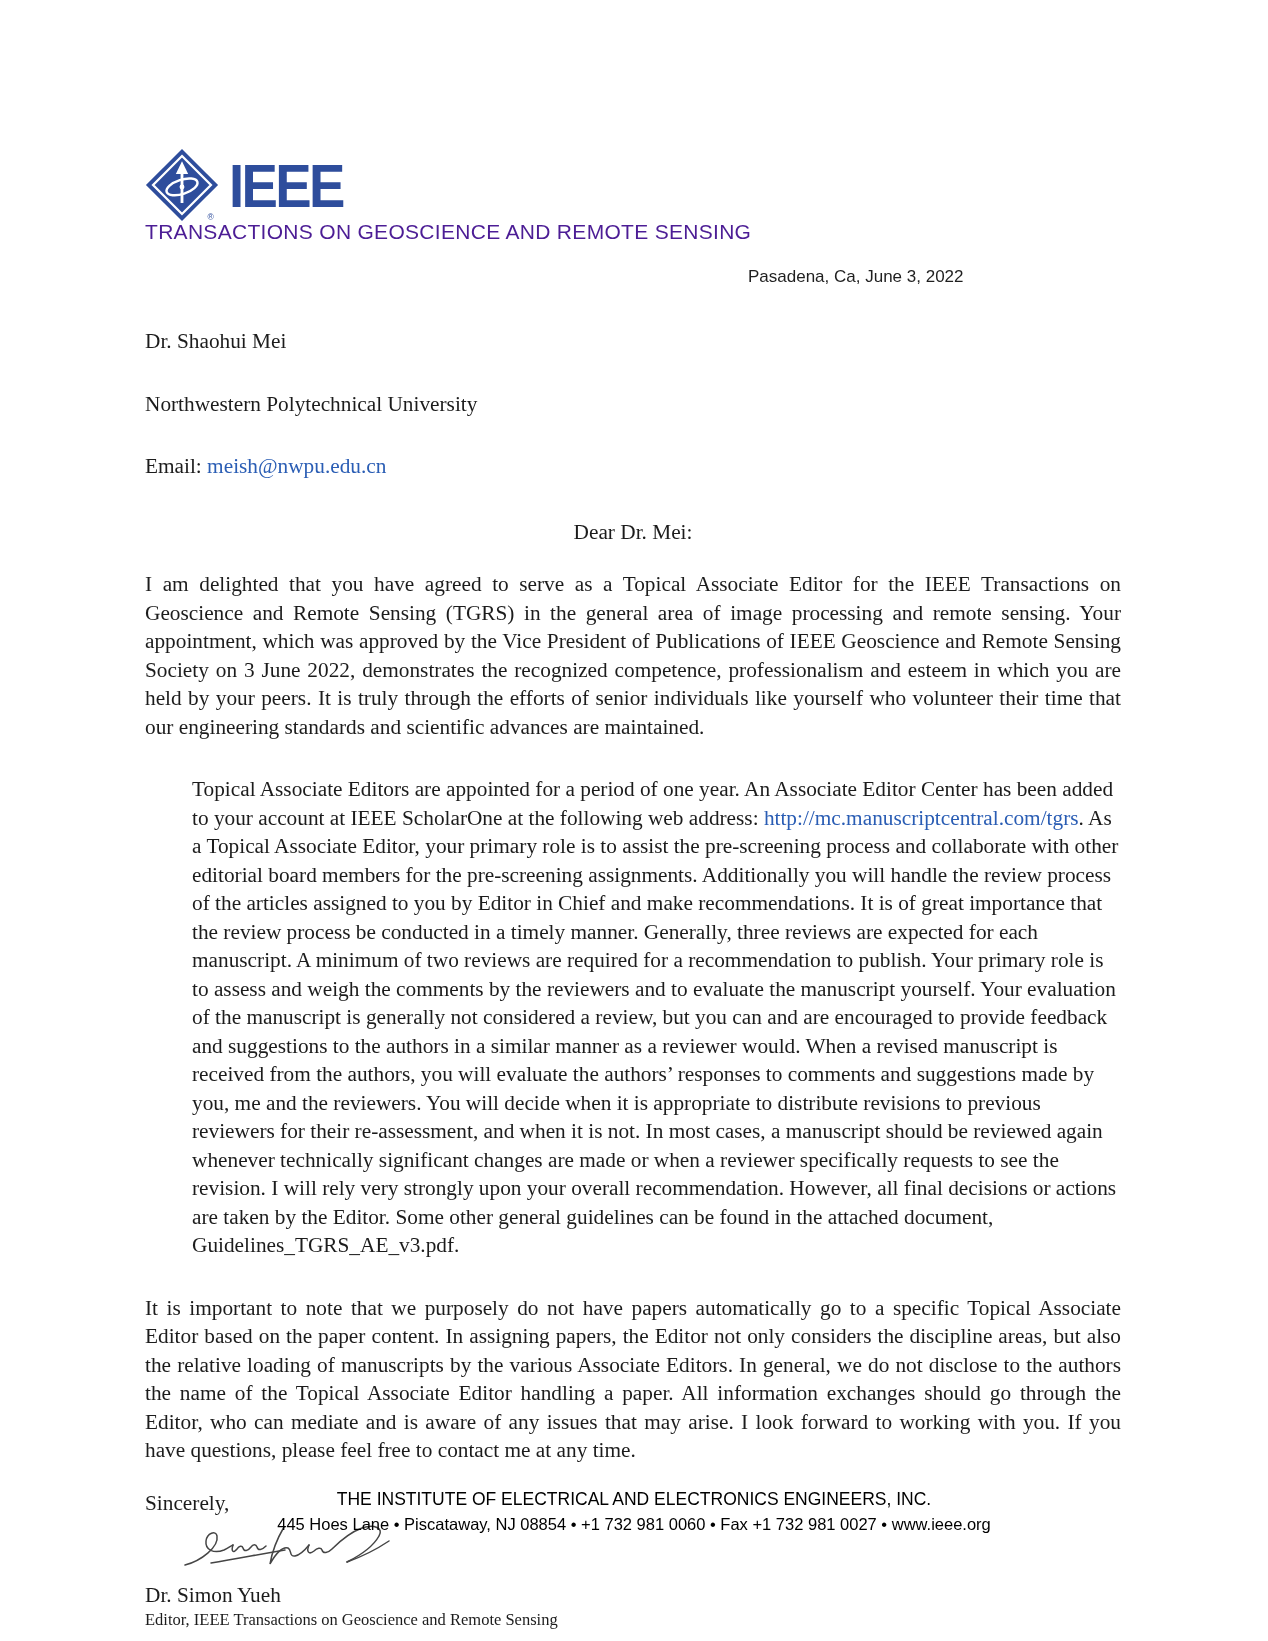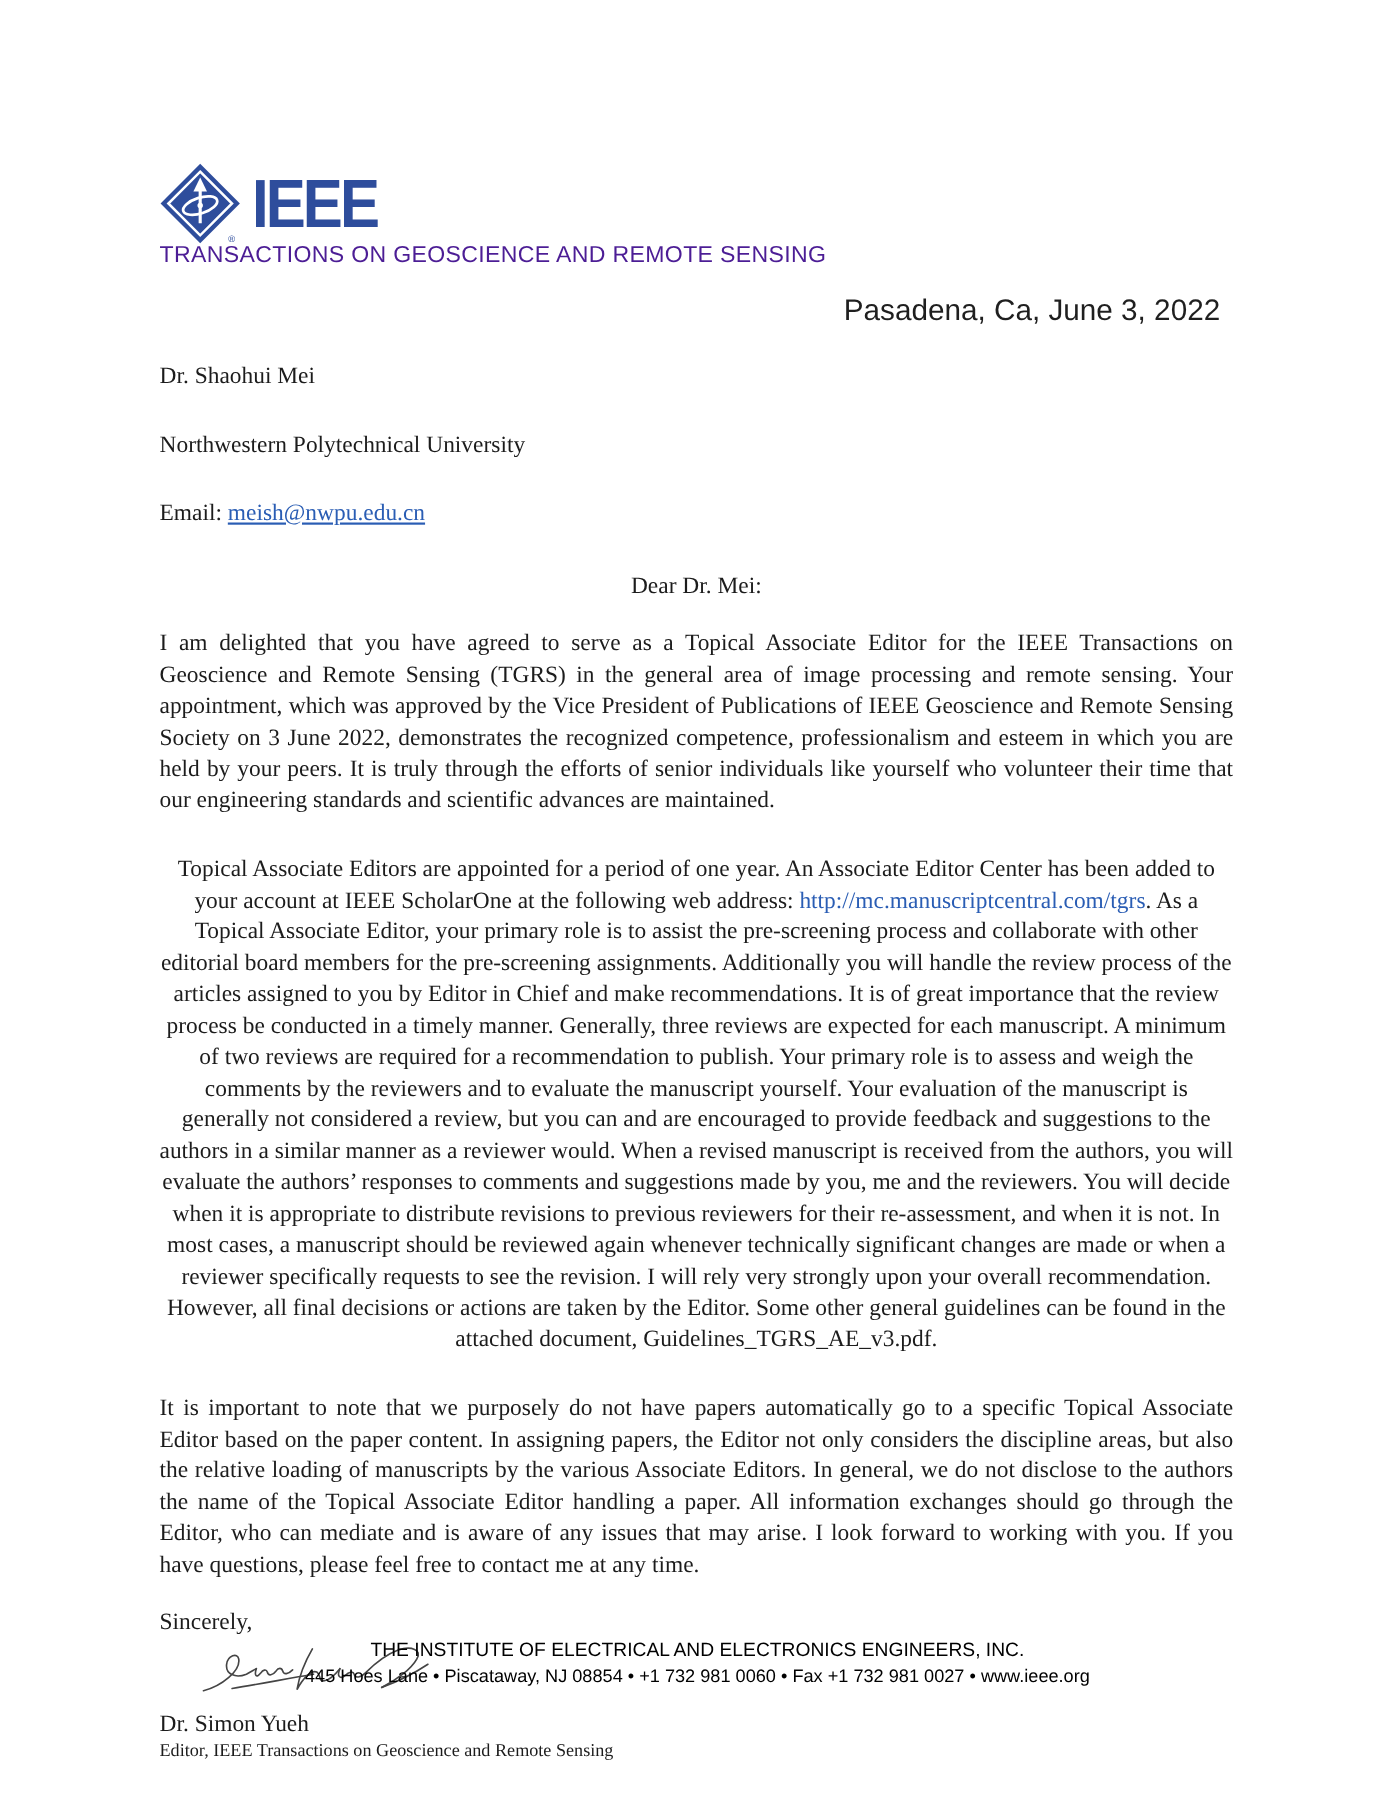--- a/index.html
+++ b/index.html
@@ -25,36 +25,36 @@
     transform-origin:left top;
     margin-left:10px;
     margin-top:6px;
   }
   .journal-line{
     position:absolute;left:145px;top:220px;
     font-family:"Liberation Sans", sans-serif;
     font-size:21px;color:#4c1d95;letter-spacing:.3px;
   }
   .dateline{
-    position:absolute;left:767px;top:267px;
+    position:absolute;left:748px;top:267px;
     font-family:"Liberation Sans", sans-serif;
-    font-size:27px;color:#1f1f1f;
+    font-size:17px;color:#1f1f1f;
   }
   
   .letter{
     position:absolute;left:145px;top:293px;width:976px;
     font-size:21.3px;line-height:28.5px;
   }
   .recipient div{white-space:nowrap;margin-top:34px;}
-  a.mail-link{text-decoration:underline;cursor:pointer;}
+  a.mail-link{cursor:pointer;}
   a.url-link{text-decoration:none;cursor:pointer;}
   .salutation{margin-top:37px;text-align:center;}
   .para{margin:0;}
   .p1{margin-top:24px;text-align:justify;}
-  .p2{margin-top:34px;text-align:center;}
+  .p2{margin-top:34px;text-align:left;margin-left:47px;}
   .p3{margin-top:34px;text-align:justify;}
   .closing{margin-top:24px;}
   .signature-svg{display:block;margin:4px 0 0 36px;}
   .signer-name{margin-top:6px;}
   .signer-title{font-size:16.5px;line-height:20px;}
   
   .footer{
     position:absolute;left:0;right:0;top:1489px;
     text-align:center;
     font-family:"Liberation Sans", sans-serif;

